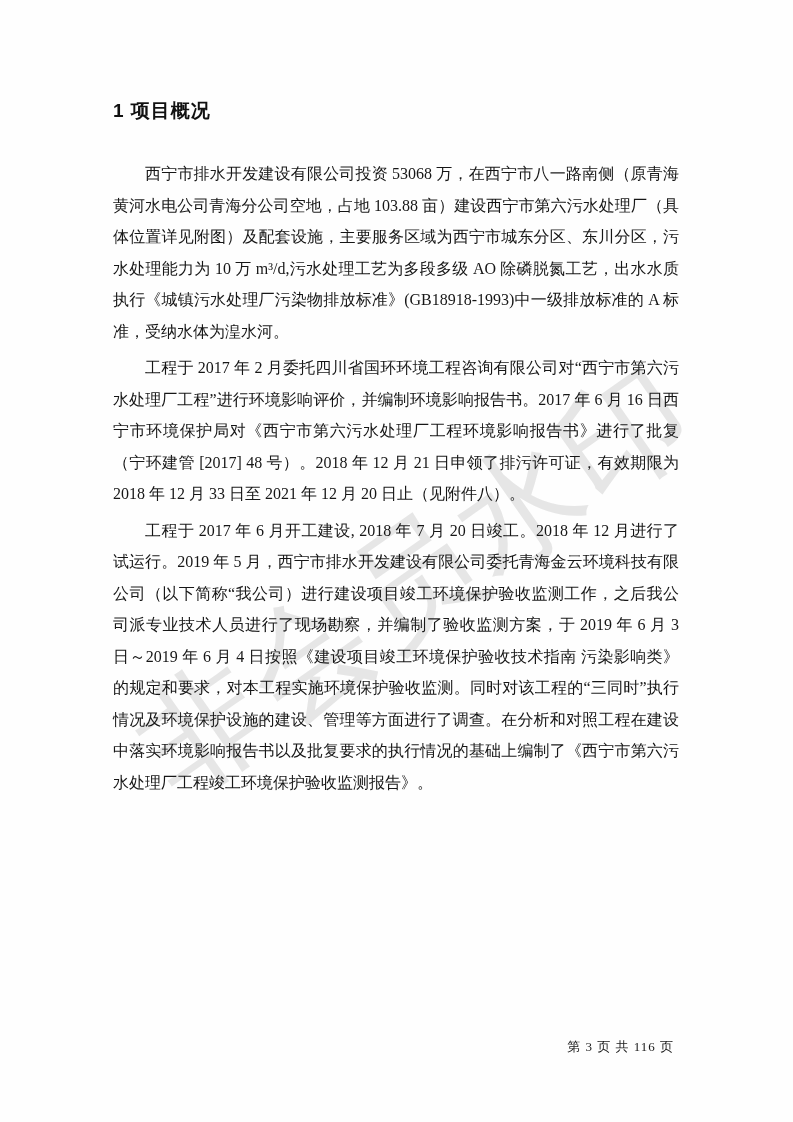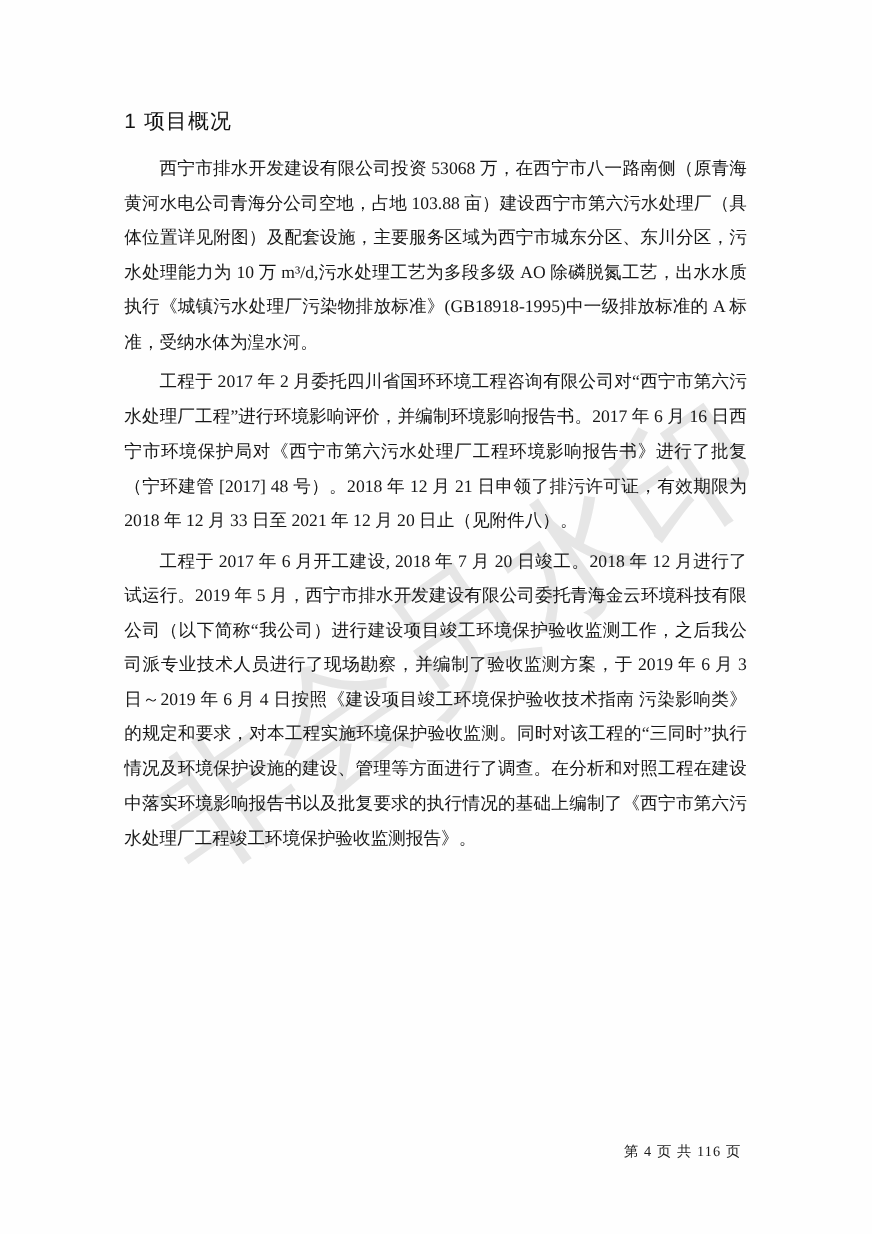--- a/index.html
+++ b/index.html
@@ -34,24 +34,24 @@
   }
   .content {
     position: absolute;
     left: 113px;
     top: 96px;
     width: 566px;
     z-index: 1;
   }
   .heading {
     font-family: "Liberation Sans", sans-serif;
-    font-weight: normal;
+    font-weight: bold;
     font-size: 19px;
     line-height: 30px;
-    margin: 0 0 12px 0;
+    margin: 0 0 32px 0;
     letter-spacing: 1px;
     color: #111111;
   }
   .para {
     font-size: 16px;
     line-height: 31.5px;
     text-align: justify;
     text-justify: inter-ideograph;
     text-indent: 2em;
     margin: 0 0 5px 0;
@@ -71,22 +71,22 @@
 </head>
 <body>
 
 <div class="page">
 
   <div class="watermark">非会员水印</div>
 
   <div class="content">
     <h1 class="heading">1 项目概况</h1>
 
-    <p class="para">西宁市排水开发建设有限公司投资 53068 万，在西宁市八一路南侧（原青海黄河水电公司青海分公司空地，占地 103.88 亩）建设西宁市第六污水处理厂（具体位置详见附图）及配套设施，主要服务区域为西宁市城东分区、东川分区，污水处理能力为 10 万 m³/d,污水处理工艺为多段多级 AO 除磷脱氮工艺，出水水质执行《城镇污水处理厂污染物排放标准》(GB18918-1995)中一级排放标准的 A 标准，受纳水体为湟水河。</p>
+    <p class="para">西宁市排水开发建设有限公司投资 53068 万，在西宁市八一路南侧（原青海黄河水电公司青海分公司空地，占地 103.88 亩）建设西宁市第六污水处理厂（具体位置详见附图）及配套设施，主要服务区域为西宁市城东分区、东川分区，污水处理能力为 10 万 m³/d,污水处理工艺为多段多级 AO 除磷脱氮工艺，出水水质执行《城镇污水处理厂污染物排放标准》(GB18918-1993)中一级排放标准的 A 标准，受纳水体为湟水河。</p>
 
     <p class="para">工程于 2017 年 2 月委托四川省国环环境工程咨询有限公司对“西宁市第六污水处理厂工程”进行环境影响评价，并编制环境影响报告书。2017 年 6 月 16 日西宁市环境保护局对《西宁市第六污水处理厂工程环境影响报告书》进行了批复（宁环建管 [2017] 48 号）。2018 年 12 月 21 日申领了排污许可证，有效期限为 2018 年 12 月 33 日至 2021 年 12 月 20 日止（见附件八）。</p>
 
     <p class="para">工程于 2017 年 6 月开工建设, 2018 年 7 月 20 日竣工。2018 年 12 月进行了试运行。2019 年 5 月，西宁市排水开发建设有限公司委托青海金云环境科技有限公司（以下简称“我公司）进行建设项目竣工环境保护验收监测工作，之后我公司派专业技术人员进行了现场勘察，并编制了验收监测方案，于 2019 年 6 月 3 日～2019 年 6 月 4 日按照《建设项目竣工环境保护验收技术指南 污染影响类》的规定和要求，对本工程实施环境保护验收监测。同时对该工程的“三同时”执行情况及环境保护设施的建设、管理等方面进行了调查。在分析和对照工程在建设中落实环境影响报告书以及批复要求的执行情况的基础上编制了《西宁市第六污水处理厂工程竣工环境保护验收监测报告》。</p>
   </div>
 
-  <div class="footer">第 4 页 共 116 页</div>
+  <div class="footer">第 3 页 共 116 页</div>
 
 </div>
 
 </body></html>

